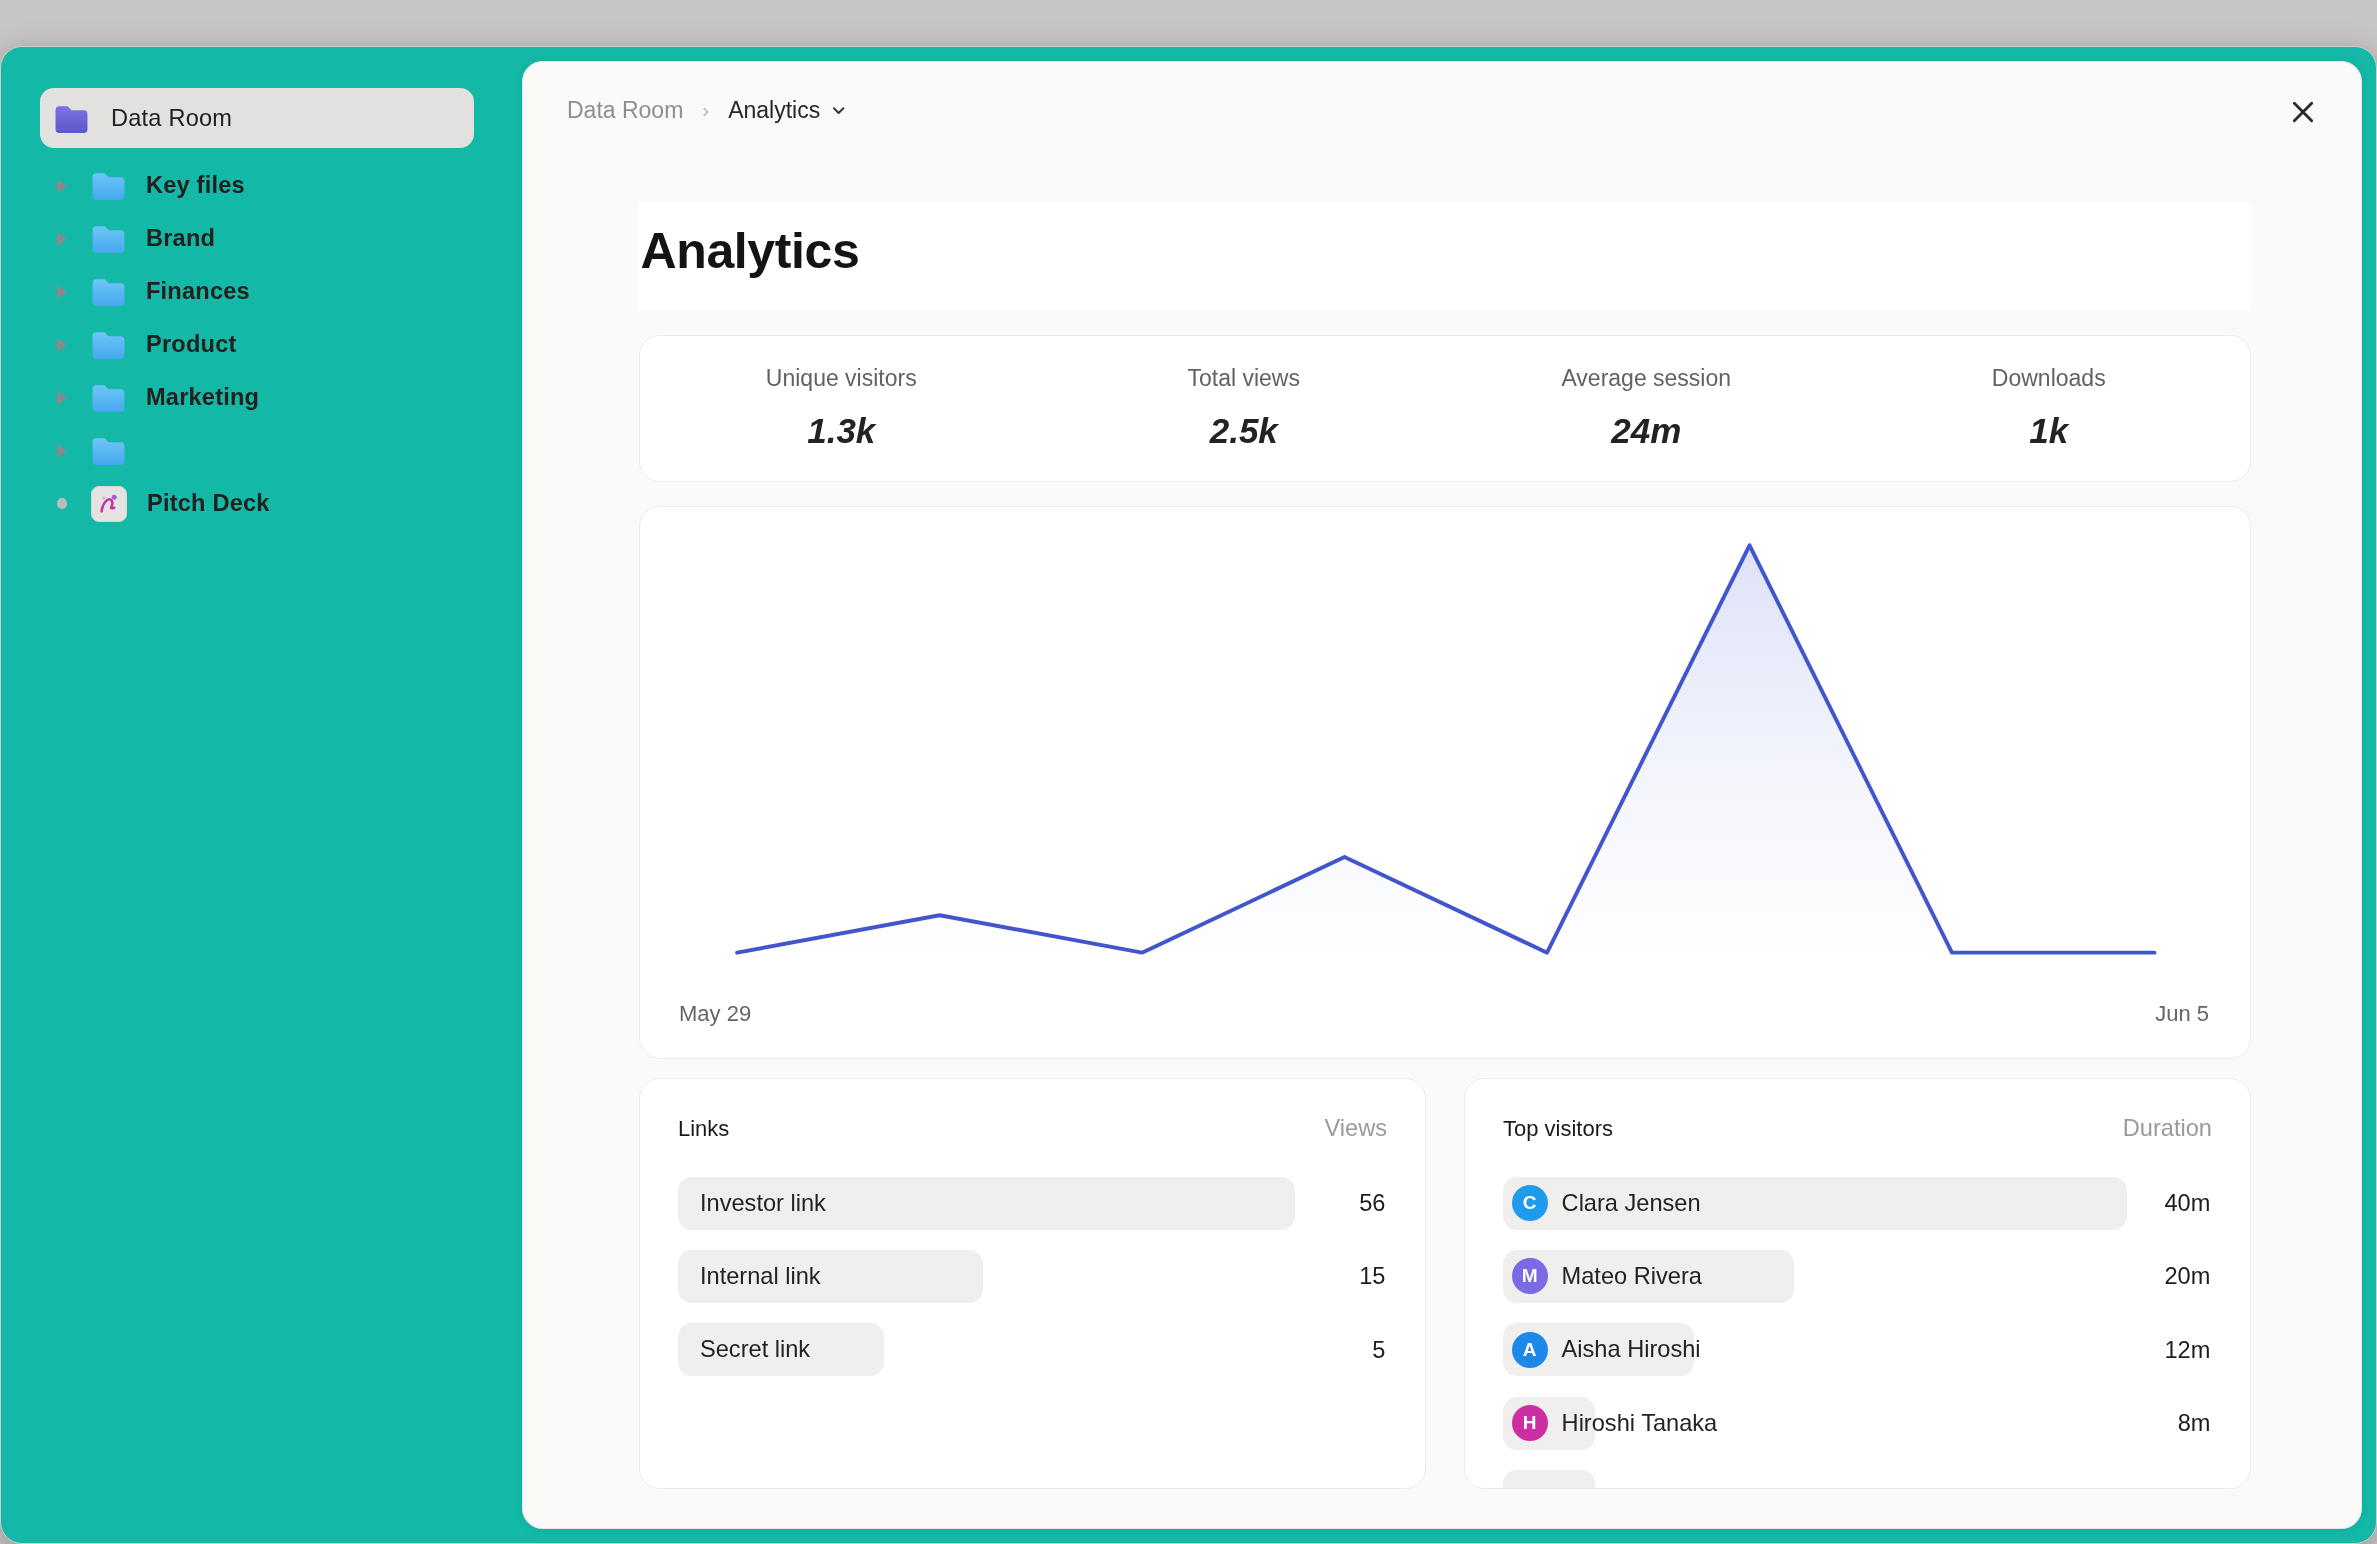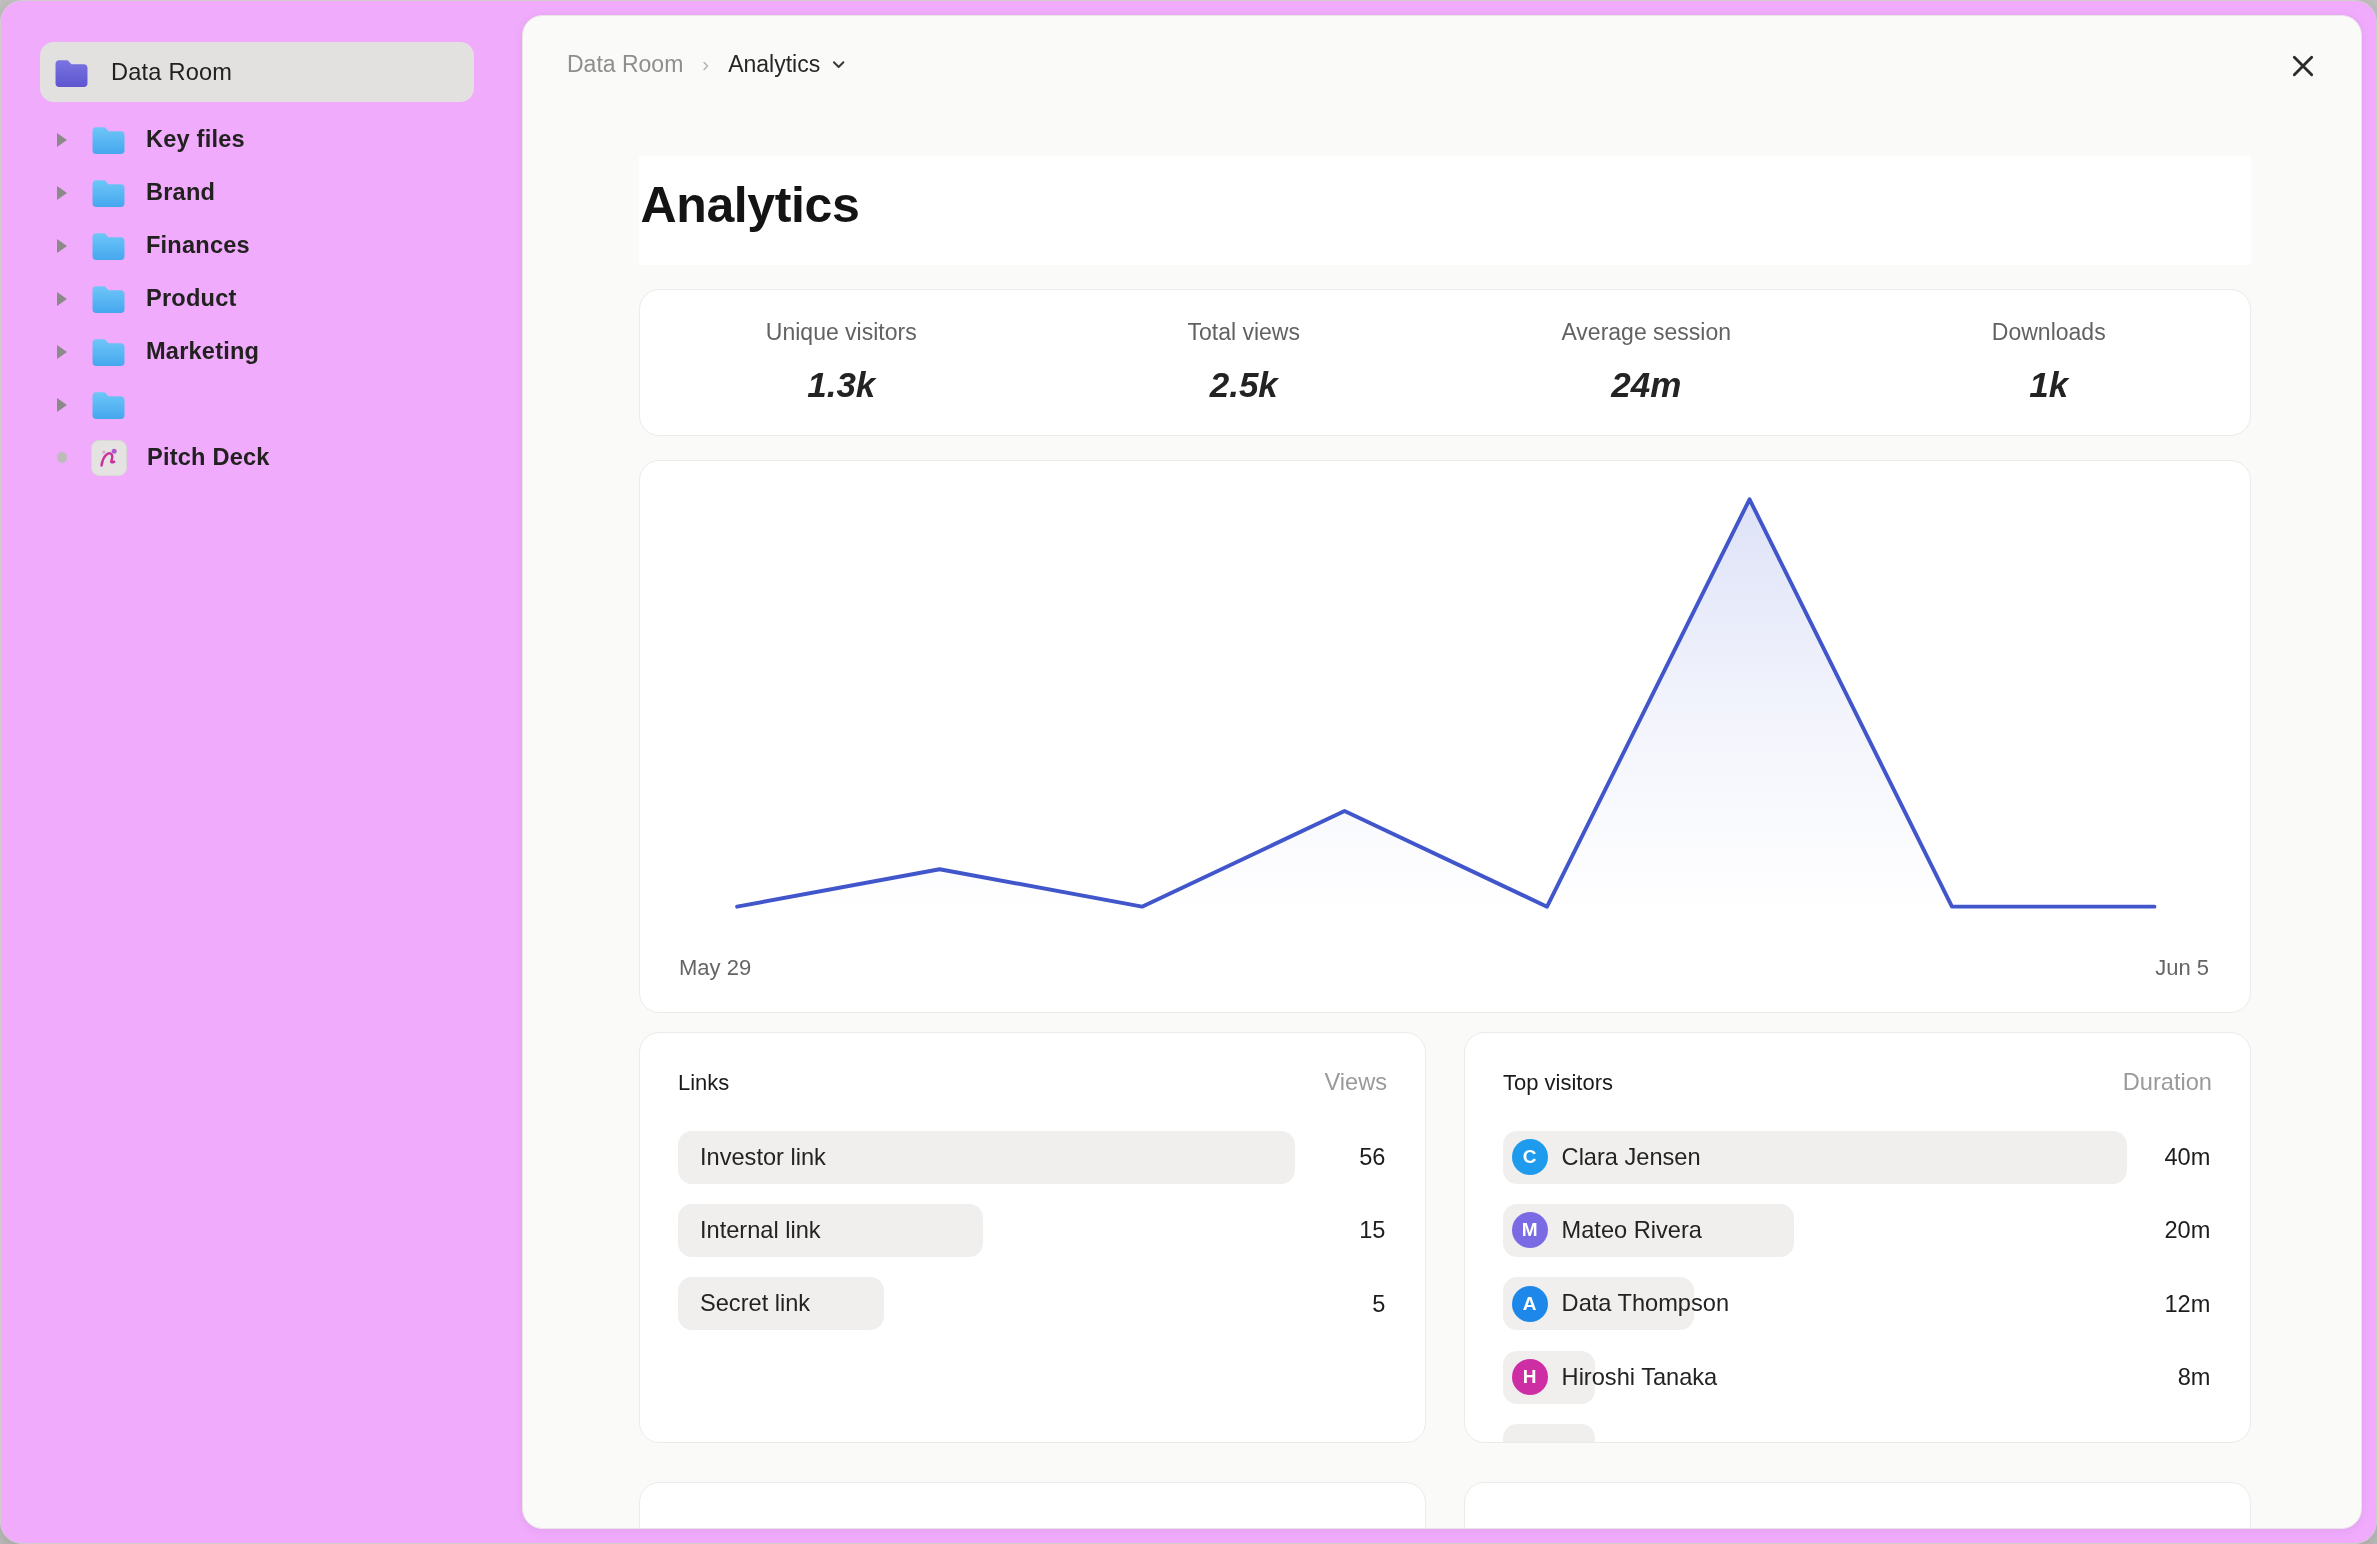--- a/index.html
+++ b/index.html
@@ -1,19 +1,19 @@
 <!DOCTYPE html>
 <html style="font-size:12.6px"><head>
 <meta charset="utf-8">
 <style>
   * { margin:0; padding:0; box-sizing:border-box; }
   html,body { width:2377px; height:1544px; background:#c7c6c5; font-family:"Liberation Sans", sans-serif; overflow:hidden; }
 
-  .window { position:absolute; inset:0; border-radius:22px; background:#f0abfc; overflow:hidden;
-            border:0.8px solid #cfcecd; box-shadow:0 7.9px 31px rgba(0,0,0,.25); }
+  .window { position:absolute; inset:0; border-radius:22px; background:#14b8a6; overflow:hidden;
+            border:0.8px solid #cfcecd; box-shadow:0 7.9px 31px rgba(0,0,0,.25);margin-top:46px; }
 
   
   .sidebar { position:absolute; left:0; top:0; bottom:0; width:521px; }
   .side-sel { position:absolute; left:39px; top:41px; width:434px; height:60px; border-radius:14px;
               background:#E2E1E0; display:flex; align-items:center; padding-left:14px; cursor:default; }
   .side-sel .f-svg { margin-right:22px; }
   .side-label { font-size:23.6px; color:#222120; letter-spacing:0.2px; }
   .side-list { position:absolute; top:112px; left:0; right:0; }
   .side-row { height:53px; display:flex; align-items:center; padding-left:55px;font-weight:bold; }
   .disc-slot { width:12.6px; display:flex; justify-content:center; margin-right:22px; }
@@ -284,21 +284,21 @@
               <div class="row-content">
                 <span class="avatar" style="background: rgb(122, 107, 228);">M</span>
                 <span class="row-label">Mateo Rivera</span>
               </div>
               <span class="row-value">20m</span>
             </div>
             <div class="row visitor-row">
               <div class="pill" style="width: 27%;"></div>
               <div class="row-content">
                 <span class="avatar" style="background: rgb(30, 135, 234);">A</span>
-                <span class="row-label">Data Thompson</span>
+                <span class="row-label">Aisha Hiroshi</span>
               </div>
               <span class="row-value">12m</span>
             </div>
             <div class="row visitor-row">
               <div class="pill" style="width: 13%;"></div>
               <div class="row-content">
                 <span class="avatar" style="background: rgb(205, 46, 164);">H</span>
                 <span class="row-label">Hiroshi Tanaka</span>
               </div>
               <span class="row-value">8m</span>

